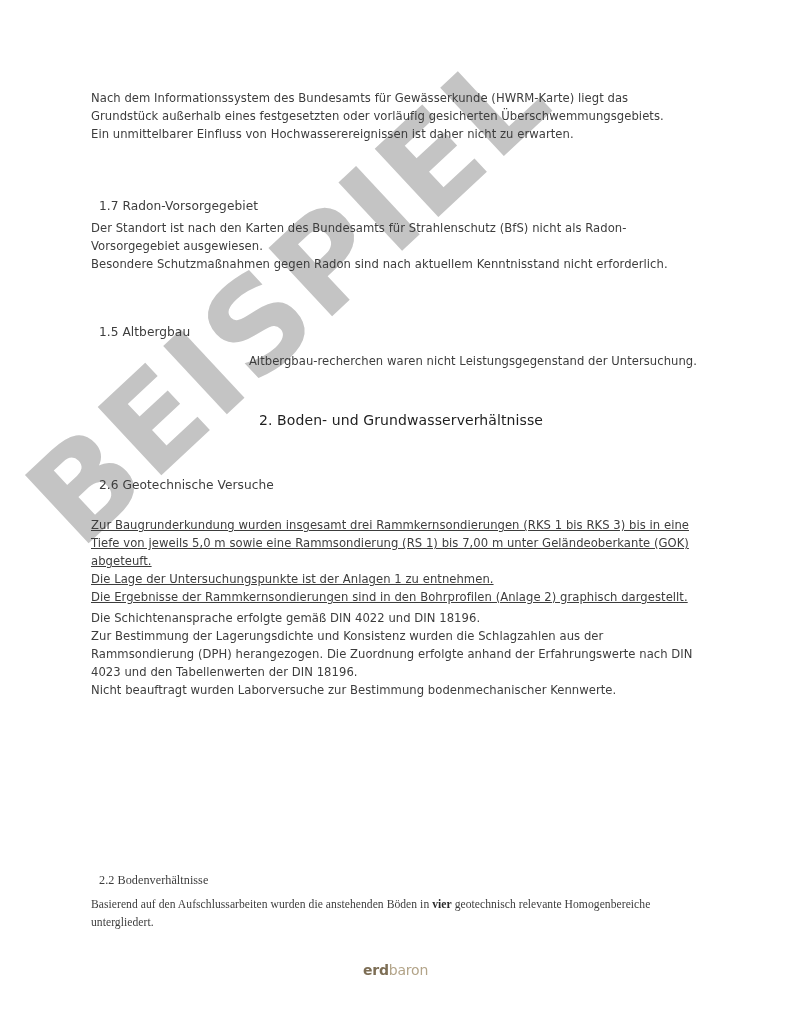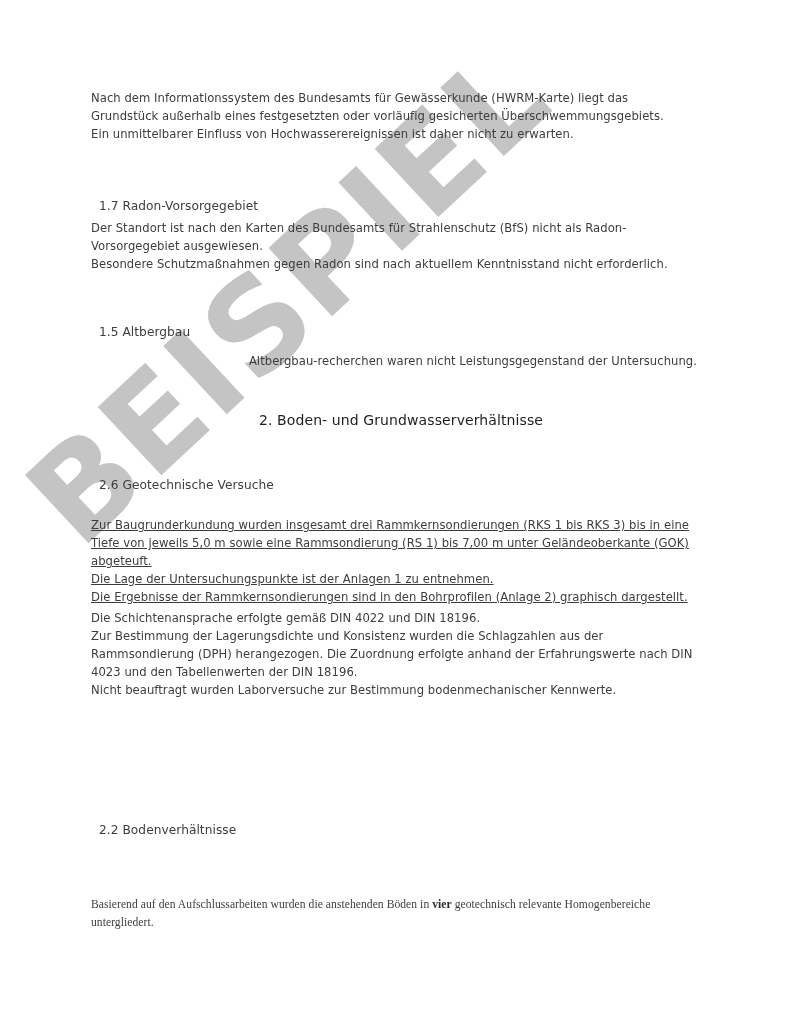--- a/index.html
+++ b/index.html
@@ -94,21 +94,21 @@
 
   .b-intro    { top: 89px; }
   .b-h17      { top: 189px; }
   .b-p17      { top: 219px; }
   .b-h18      { top: 315px; }
   .b-p18      { top: 352px; text-align: right; }
   .b-main     { top: 412px; }
   .b-h21      { top: 468px; }
   .b-p21a     { top: 516px; text-decoration: underline; }
   .b-p21b     { top: 609px; }
-  .b-h22      { top: 813px; }
+  .b-h22      { top: 863px; font-family: Liberation Serif, serif; }
   .b-p22      { top: 896px; font-family: Liberation Serif, serif; }
 
   
   .footer {
     position: absolute;
     left: 0;
     top: 960px;
     width: 791px;
     text-align: center;
     z-index: 2;
@@ -180,14 +180,17 @@
 
     <div class="blk b-h22">
       <h2 class="sec-heading">2.2 Bodenverhältnisse</h2>
     </div>
     <div class="blk b-p22">
       <p class="para"><span>Basierend auf den Aufschlussarbeiten wurden die anstehenden Böden in </span><b>vier</b><span> geotechnisch relevante Homogenbereiche untergliedert.</span></p>
     </div>
 
   </div>
 
+  <div class="footer">
+    <span class="logo"><span class="logo-erd">erd</span><span class="logo-baron">baron</span></span>
+  </div>
 
 </div>
 
 </body></html>

